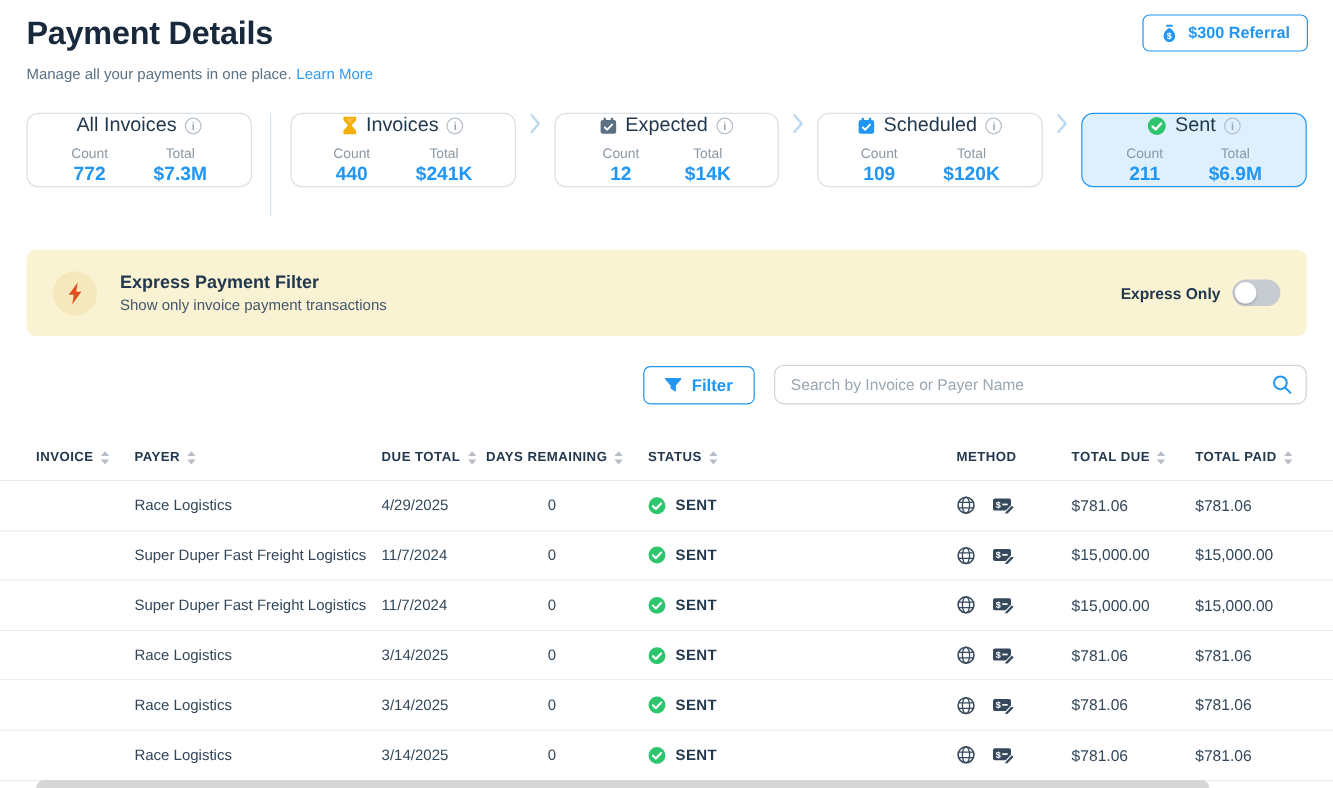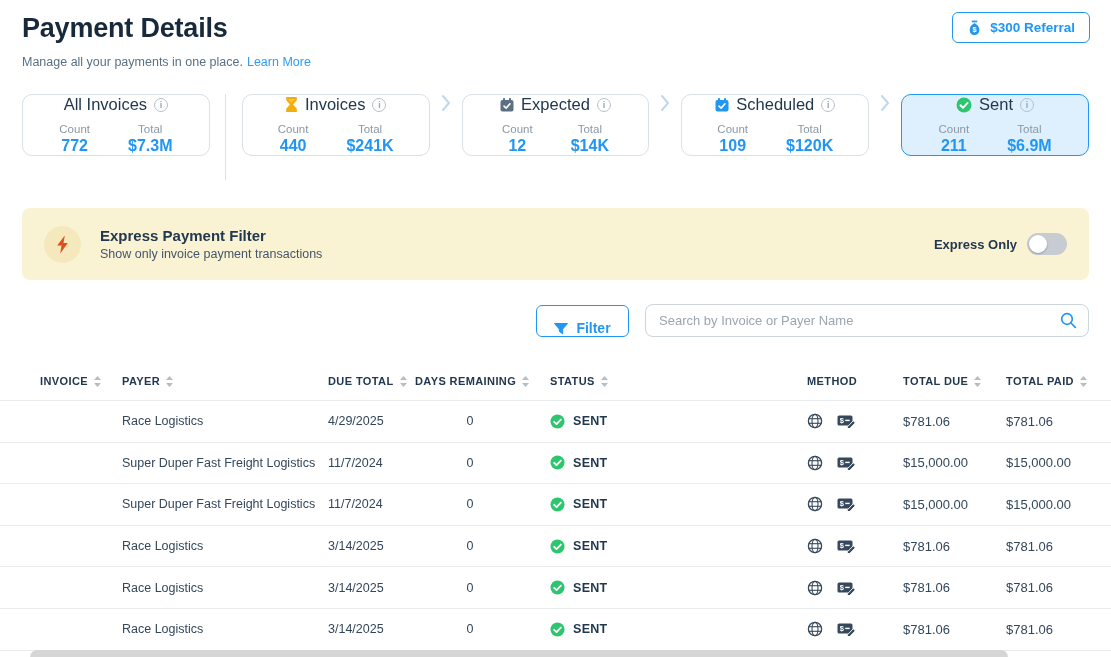--- a/index.html
+++ b/index.html
@@ -45,35 +45,35 @@
   .bolt-circle { width:37px; height:37px; border-radius:50%; background:#f5e8bd; display:flex; align-items:center; justify-content:center; margin-right:19px; }
   .banner-title { font-size:15px; font-weight:700; color:#22384e; margin-bottom:3px; }
   .banner-sub { font-size:12.5px; color:#44566b; }
   .banner-right { margin-left:auto; display:flex; align-items:center; gap:10px; }
   .toggle-label { font-size:13px; font-weight:700; color:#22384e; }
   .toggle { width:40px; height:22px; border-radius:11px; background:#c6ccd2; position:relative; cursor:pointer; }
   .toggle .knob { position:absolute; left:2px; top:2px; width:18px; height:18px; border-radius:50%; background:#fff; box-shadow:0 1px 2px rgba(0,0,0,.25); }
   
   .filter-btn {
     position:absolute; left:536px; top:305px; width:93px; height:32px;
-    display:flex; align-items:flex-end; justify-content:center; gap:8px; background:#fff;
+    display:flex; align-items:center; justify-content:center; gap:8px; background:#fff;
     border:1.5px solid #2196f3; border-radius:6px; color:#2196f3; font-family:inherit;
     font-size:14px; font-weight:700; cursor:pointer;
   }
   .search-wrap { position:absolute; left:645px; right:22px; top:304px; height:33px; }
   .search-wrap input {
     width:100%; height:100%; border:1px solid #ccd5dc; border-radius:8px; padding:0 38px 0 13px;
     font-family:inherit; font-size:13px; color:#33475b; outline:none;
   }
   .search-wrap input::placeholder { color:#9aa6b1; }
   .search-wrap .search-icon { position:absolute; right:12px; top:8px; cursor:pointer; }
   
   .thead, .trow {
     display:grid; grid-template-columns:82px 206px 87px 135px 257px 96px 103px 1fr;
-    padding-left:40px; align-items:center;
+    padding-left:30px; align-items:center;
   }
   .thead { position:absolute; left:0; right:0; top:362px; height:39px; border-bottom:1px solid #e8ecef; }
   .th { display:flex; align-items:center; gap:6px; font-size:11px; font-weight:700; letter-spacing:0.4px; color:#22384e; cursor:pointer; }
   .tbody { position:absolute; left:0; right:0; top:401px; }
   .trow { height:41.6px; border-bottom:1px solid #e8ecef; background:#fff; }
   .td { font-size:12.5px; color:#33475b; }
   .td-days { text-align:center; padding-right:25px; }
   .td-status { display:flex; align-items:center; gap:8px; font-weight:700; color:#22384e; letter-spacing:0.3px; font-size:12.5px; }
   .td-method { display:flex; align-items:center; gap:14px; }
   .td-amount { font-size:13px; }

